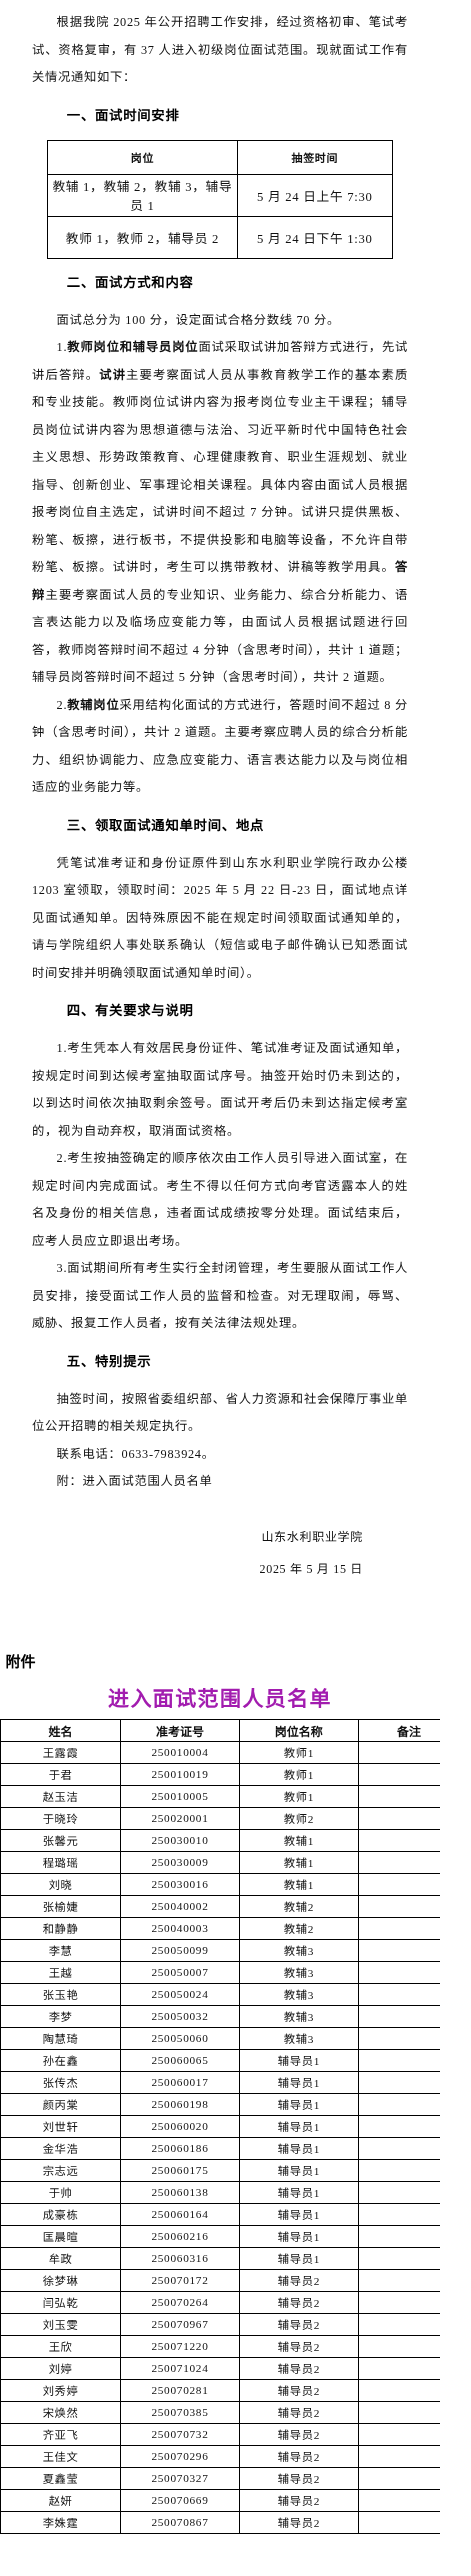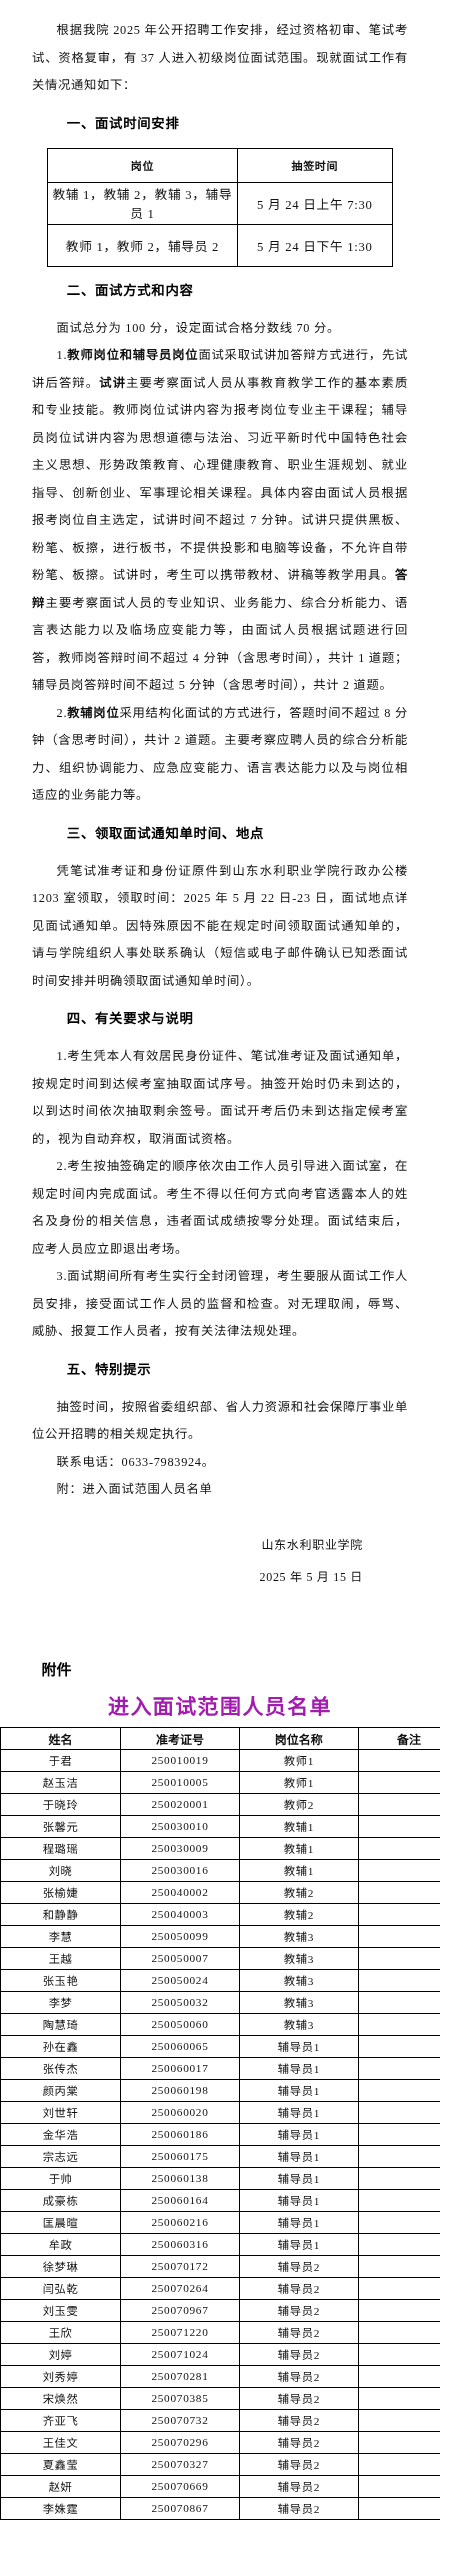--- a/index.html
+++ b/index.html
@@ -4,21 +4,21 @@
 <style>
   html,body { margin:0; padding:0; background:#ffffff; }
   .page {
     width:440px;
     min-height:2576px;
     margin:0;
     background:#ffffff;
     color:#111111;
     font-family:"Liberation Serif","DejaVu Serif",serif;
     box-sizing:border-box;
-    padding-top:17px;
+    padding-top:9px;
     overflow:hidden;
   }
   .notice { padding:0 32px; }
   .para {
     margin:0;
     font-size:12.3px;
     line-height:27.5px;
     text-align:justify;
     text-indent:2em;
     letter-spacing:0.7px;
@@ -65,21 +65,20 @@
     margin-top:25px;
     letter-spacing:0.7px;
   }
   .attach-label {
     font-family:"Liberation Sans","DejaVu Sans",sans-serif;
     font-weight:bold;
     font-size:15px;
     color:#000;
     padding-left:5.6px;
     margin-top:65px;
-    margin-left:36px;
   }
   .roster-title {
     text-align:center;
     font-size:21px;
     font-weight:bold;
     font-family:"Liberation Sans","DejaVu Sans",sans-serif;
     letter-spacing:1.4px;
     margin:11.3px 0 7px 0;
     color:#a21caf;
   }
@@ -188,20 +187,26 @@
       <thead>
         <tr id="roster-head-row">
             <th>姓名</th>
             <th>准考证号</th>
             <th>岗位名称</th>
             <th>备注</th>
           </tr>
       </thead>
       <tbody id="roster-body">
           <tr>
+            <td>王露霞</td>
+            <td>250010004</td>
+            <td>教师1</td>
+            <td></td>
+          </tr>
+          <tr>
             <td>于君</td>
             <td>250010019</td>
             <td>教师1</td>
             <td></td>
           </tr>
           <tr>
             <td>赵玉洁</td>
             <td>250010005</td>
             <td>教师1</td>
             <td></td>

